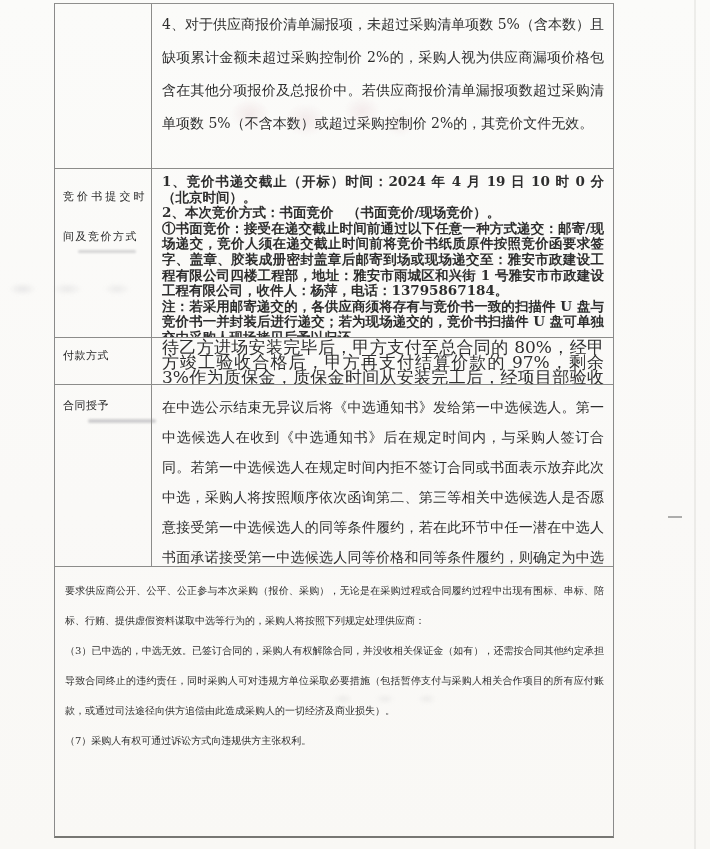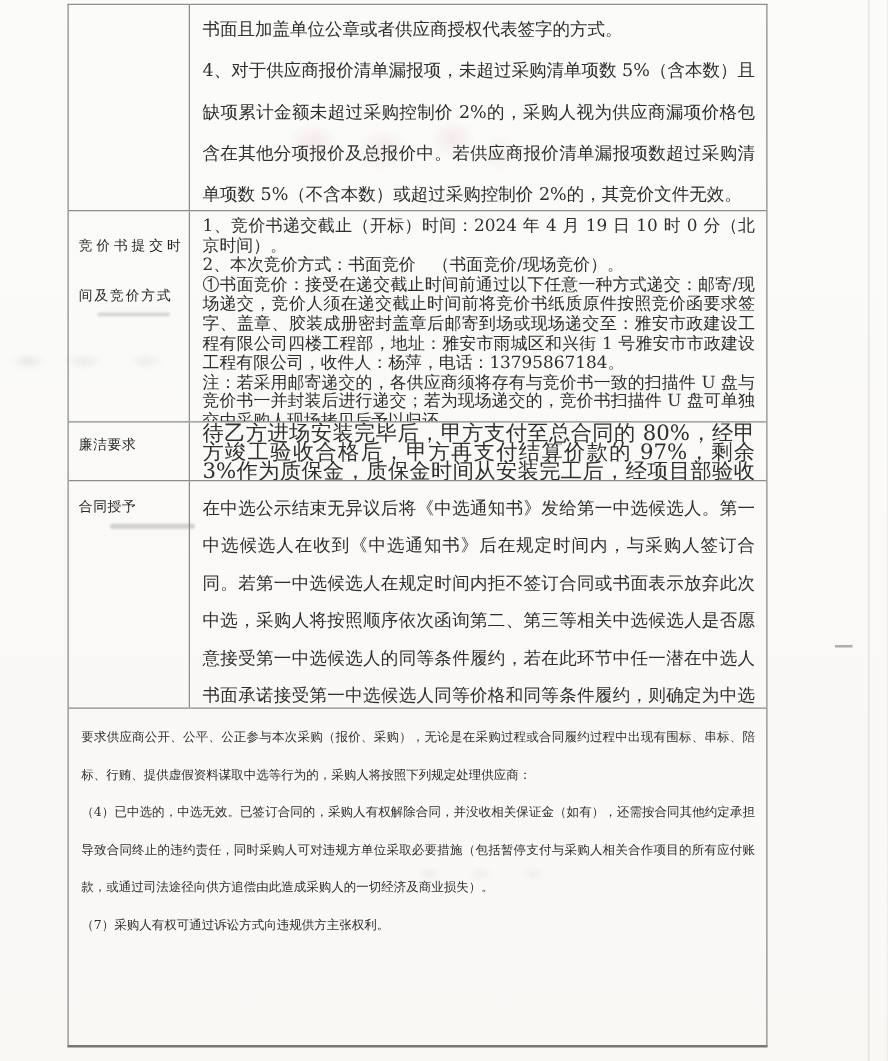--- a/index.html
+++ b/index.html
@@ -39,21 +39,21 @@
     flex:1 1 auto;box-sizing:border-box;
     padding:6px 9px 0 10px;
     text-align:justify;
     overflow:hidden;
   }
   .content-cell p{margin:0;}
   
   .r0{height:164px;}
   .r0 .content-cell{font-size:14px;line-height:33px;padding-top:4px;}
   .r1{height:168px;}
-  .r1 .content-cell{font-size:13.5px;line-height:15.6px;padding-top:5px;}
+  .r1 .content-cell{font-size:13.5px;line-height:15.6px;padding-top:5px;font-weight:bold;}
   .r1 .label-cell{line-height:40px;padding-top:8px;}
   .r2{height:46px;}
   .r2 .content-cell{font-size:17px;line-height:15.2px;padding-top:2px;}
   .r2 .label-cell{padding-top:10px;letter-spacing:0.5px;}
   .r3{height:181px;}
   .r3 .content-cell{font-size:14px;line-height:30px;padding-top:7px;}
   .r3 .label-cell{padding-top:13px;letter-spacing:0.5px;}
   .r4{height:269px;}
   .r4 .content-cell{font-size:10px;line-height:30px;padding-top:9px;}
   .r4 .label-cell{display:flex;align-items:center;padding-top:0;letter-spacing:0.5px;}
@@ -108,51 +108,50 @@
   <div class="artifact smudge2"></div>
   <div class="artifact smudge3"></div>
   <div class="artifact edge-dash"></div>
   <div class="crease"></div>
 
   <div class="doc-table">
 
     <div class="trow r0">
       <div class="label-cell"></div>
       <div class="content-cell">
-          <p>书面且加盖单位公章或者供应商授权代表签字的方式。</p>
           <p>4、对于供应商报价清单漏报项，未超过采购清单项数 5%（含本数）且缺项累计金额未超过采购控制价 2%的，采购人视为供应商漏项价格包含在其他分项报价及总报价中。若供应商报价清单漏报项数超过采购清单项数 5%（不含本数）或超过采购控制价 2%的，其竞价文件无效。</p>
         </div>
     </div>
 
     <div class="trow r1">
       <div class="label-cell">竞价书提交时间及竞价方式</div>
       <div class="content-cell">
           <p>1、竞价书递交截止（开标）时间：2024 年 4 月 19 日 10 时 0 分（北京时间）。</p>
           <p>2、本次竞价方式：书面竞价　（书面竞价/现场竞价）。</p>
           <p>①书面竞价：接受在递交截止时间前通过以下任意一种方式递交：邮寄/现场递交，竞价人须在递交截止时间前将竞价书纸质原件按照竞价函要求签字、盖章、胶装成册密封盖章后邮寄到场或现场递交至：雅安市政建设工程有限公司四楼工程部，地址：雅安市雨城区和兴街 1 号雅安市市政建设工程有限公司，收件人：杨萍，电话：13795867184。</p>
           <p>注：若采用邮寄递交的，各供应商须将存有与竞价书一致的扫描件 U 盘与竞价书一并封装后进行递交；若为现场递交的，竞价书扫描件 U 盘可单独交由采购人现场拷贝后予以归还。</p>
         </div>
     </div>
 
     <div class="trow r2">
-      <div class="label-cell">廉洁要求</div>
+      <div class="label-cell">付款方式</div>
       <div class="content-cell">
           <p>待乙方进场安装完毕后，甲方支付至总合同的 80%，经甲方竣工验收合格后，甲方再支付结算价款的 97%，剩余 3%作为质保金，质保金时间从安装完工后，经项目部验收合格起时间。</p>
         </div>
     </div>
 
     <div class="trow r3">
       <div class="label-cell">合同授予</div>
       <div class="content-cell">
           <p>在中选公示结束无异议后将《中选通知书》发给第一中选候选人。第一中选候选人在收到《中选通知书》后在规定时间内，与采购人签订合同。若第一中选候选人在规定时间内拒不签订合同或书面表示放弃此次中选，采购人将按照顺序依次函询第二、第三等相关中选候选人是否愿意接受第一中选候选人的同等条件履约，若在此环节中任一潜在中选人书面承诺接受第一中选候选人同等价格和同等条件履约，则确定为中选人，并通过城投公司官网发布公示。</p>
         </div>
     </div>
 
     <div class="trow r4">
       <div class="content-cell">
           <p>要求供应商公开、公平、公正参与本次采购（报价、采购），无论是在采购过程或合同履约过程中出现有围标、串标、陪标、行贿、提供虚假资料谋取中选等行为的，采购人将按照下列规定处理供应商：</p>
-          <p>（4）已中选的，中选无效。已签订合同的，采购人有权解除合同，并没收相关保证金（如有），还需按合同其他约定承担导致合同终止的违约责任，同时采购人可对违规方单位采取必要措施（包括暂停支付与采购人相关合作项目的所有应付账款，或通过司法途径向供方追偿由此造成采购人的一切经济及商业损失）。</p>
+          <p>（3）已中选的，中选无效。已签订合同的，采购人有权解除合同，并没收相关保证金（如有），还需按合同其他约定承担导致合同终止的违约责任，同时采购人可对违规方单位采取必要措施（包括暂停支付与采购人相关合作项目的所有应付账款，或通过司法途径向供方追偿由此造成采购人的一切经济及商业损失）。</p>
           <p>（7）采购人有权可通过诉讼方式向违规供方主张权利。</p>
         </div>
     </div>
 
   </div>
 </div>
 
 </body></html>

